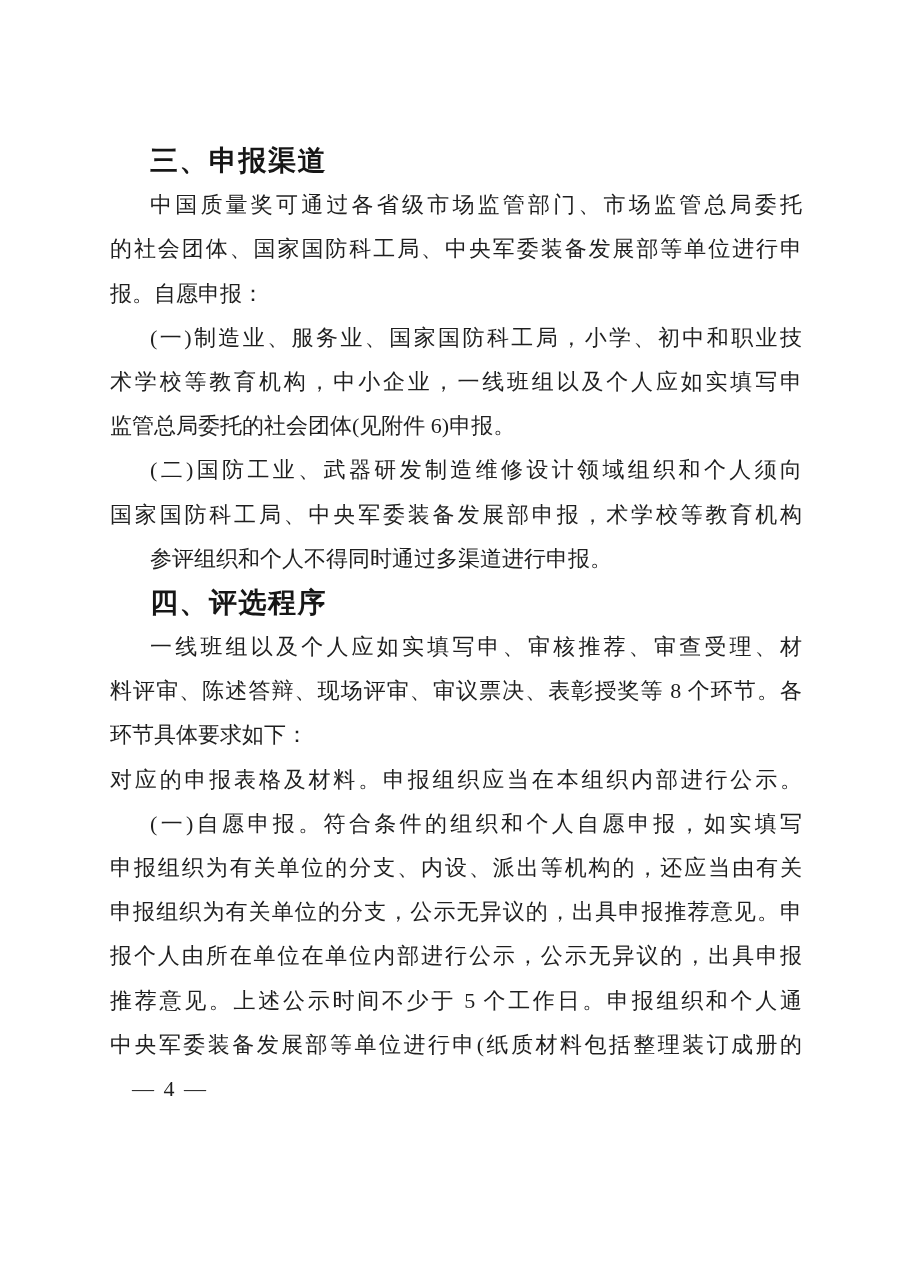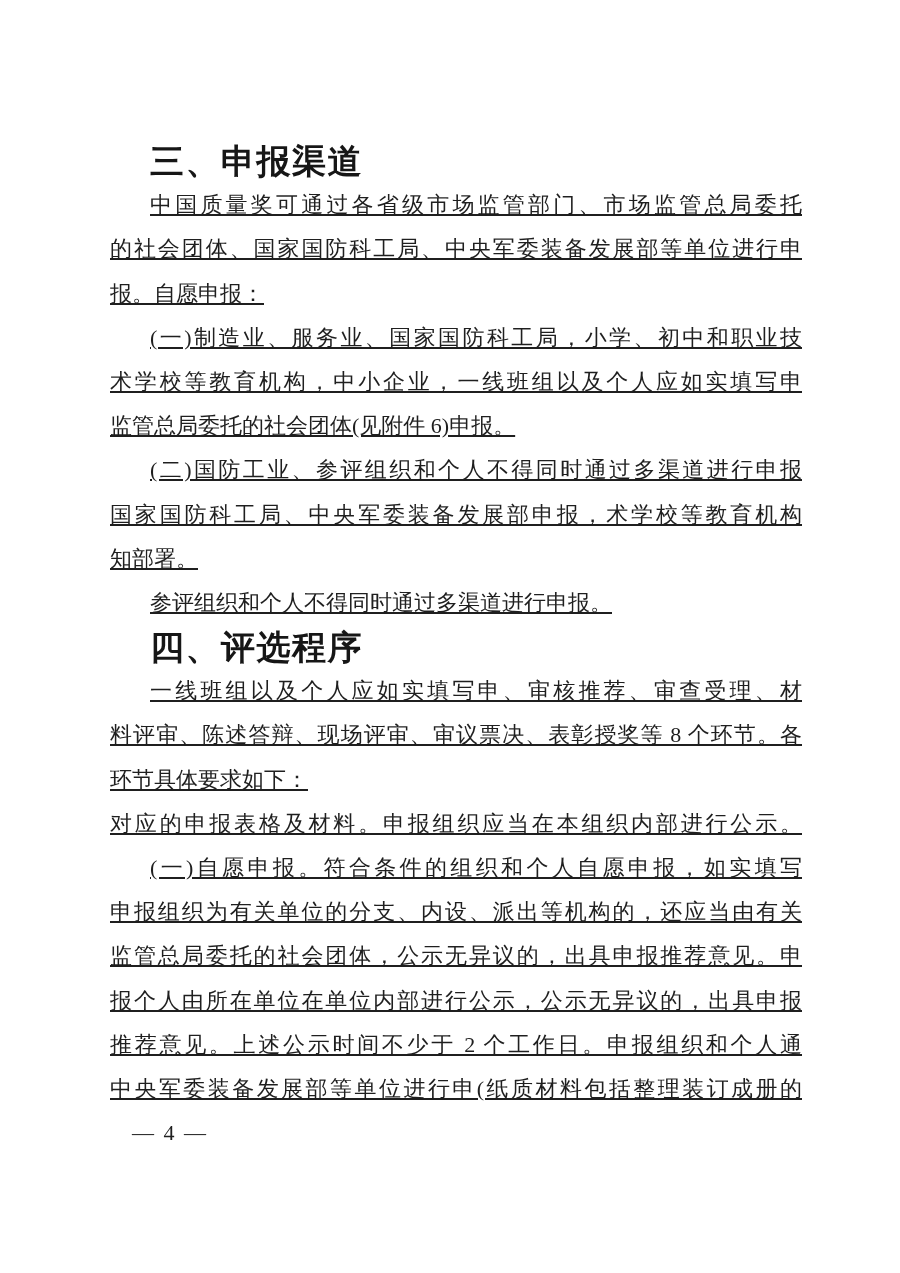--- a/index.html
+++ b/index.html
@@ -24,31 +24,30 @@
   }
   .line {
     font-size: 22px;
     line-height: 44.2px;
     height: 44.2px;
     text-align: justify;
     text-align-last: left;
     -moz-text-align-last: left;
     white-space: pre-wrap;
     overflow: hidden;
-    text-decoration: underline;
   }
   .line.fill {
     text-align-last: justify;
     -moz-text-align-last: justify;
   }
   .line.indent {
     text-indent: 40px;
   }
   .heading {
-    font-size: 34px;
+    font-size: 28px;
     font-weight: 700;
     line-height: 44.2px;
     height: 44.2px;
     padding-left: 40px;
     letter-spacing: 1.5px;
     font-family: "Liberation Sans", "DejaVu Sans", sans-serif;
     color: #161616;
   }
   .page-number {
     font-size: 22px;
@@ -64,30 +63,29 @@
 <div class="page">
   <div class="content">
 
   <div class="heading">三、申报渠道</div>
       <div class="line indent fill">中国质量奖可通过各省级市场监管部门、市场监管总局委托</div>
       <div class="line fill">的社会团体、国家国防科工局、中央军委装备发展部等单位进行申</div>
       <div class="line">报。自愿申报：</div>
       <div class="line indent fill">(一)制造业、服务业、国家国防科工局，小学、初中和职业技</div>
       <div class="line fill">术学校等教育机构，中小企业，一线班组以及个人应如实填写申</div>
       <div class="line">监管总局委托的社会团体(见附件 6)申报。</div>
-      <div class="line indent fill">(二)国防工业、参评组织和个人不得同时通过多渠道进行申报</div>
+      <div class="line indent fill">(二)国防工业、武器研发制造维修设计领域组织和个人须向</div>
       <div class="line fill">国家国防科工局、中央军委装备发展部申报，术学校等教育机构</div>
-      <div class="line">知部署。</div>
       <div class="line indent">参评组织和个人不得同时通过多渠道进行申报。</div>
       <div class="heading">四、评选程序</div>
       <div class="line indent fill">一线班组以及个人应如实填写申、审核推荐、审查受理、材</div>
       <div class="line fill">料评审、陈述答辩、现场评审、审议票决、表彰授奖等 8 个环节。各</div>
       <div class="line">环节具体要求如下：</div>
       <div class="line fill">对应的申报表格及材料。申报组织应当在本组织内部进行公示。</div>
       <div class="line indent fill">(一)自愿申报。符合条件的组织和个人自愿申报，如实填写</div>
       <div class="line fill">申报组织为有关单位的分支、内设、派出等机构的，还应当由有关</div>
-      <div class="line fill">监管总局委托的社会团体，公示无异议的，出具申报推荐意见。申</div>
+      <div class="line fill">申报组织为有关单位的分支，公示无异议的，出具申报推荐意见。申</div>
       <div class="line fill">报个人由所在单位在单位内部进行公示，公示无异议的，出具申报</div>
-      <div class="line fill">推荐意见。上述公示时间不少于 2 个工作日。申报组织和个人通</div>
+      <div class="line fill">推荐意见。上述公示时间不少于 5 个工作日。申报组织和个人通</div>
       <div class="line fill">中央军委装备发展部等单位进行申(纸质材料包括整理装订成册的</div>
       <div class="page-number">— 4 —</div>
     </div>
 </div>
 
 </body></html>

